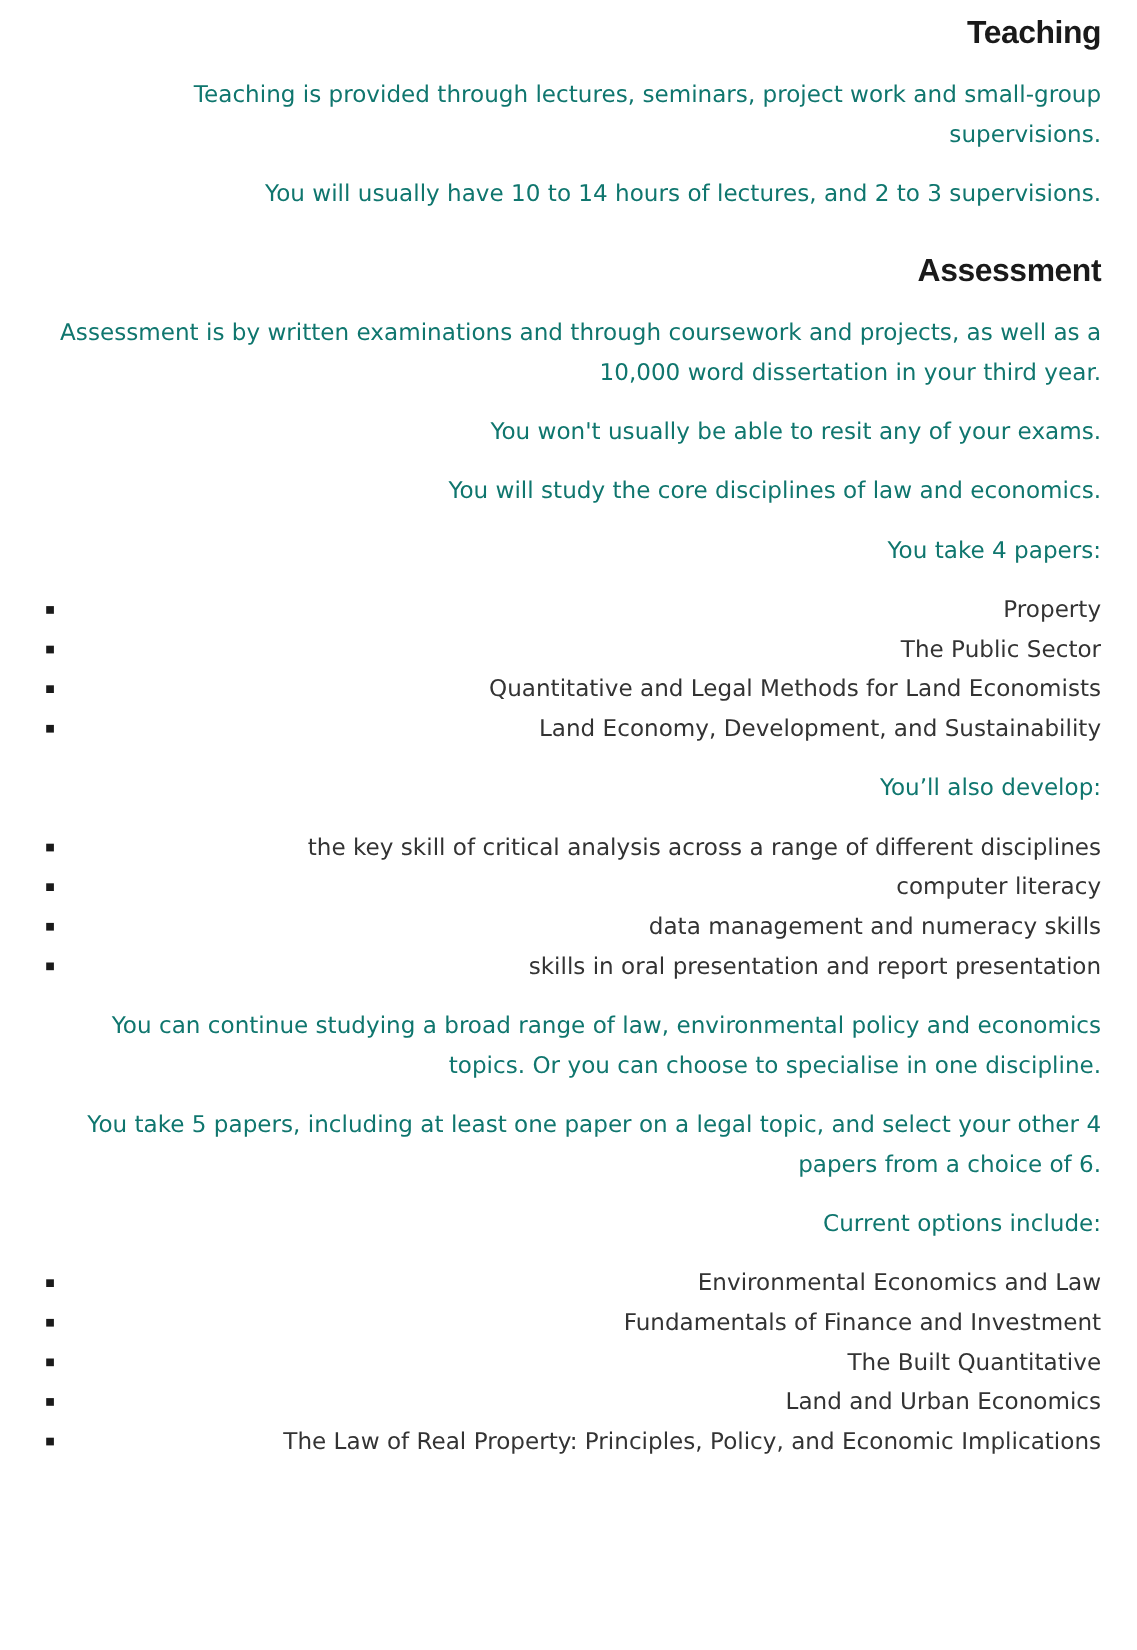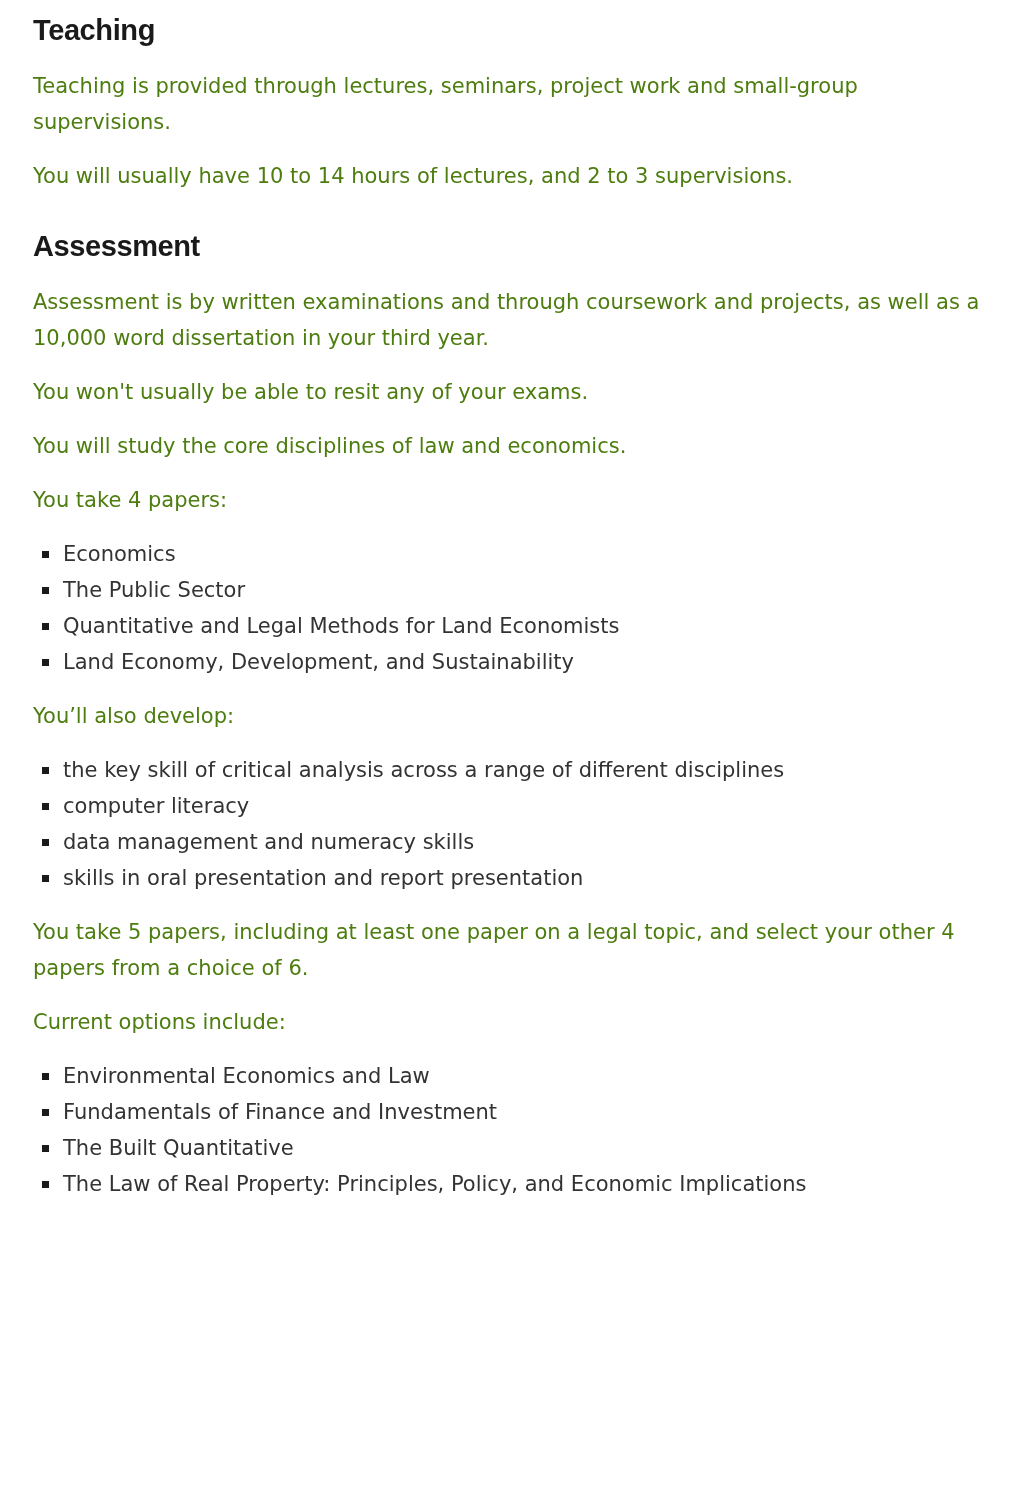--- a/index.html
+++ b/index.html
@@ -7,36 +7,36 @@
     padding: 0;
     background: #ffffff;
   }
   body {
     width: 1034px;
     box-sizing: border-box;
     padding: 14px 33px 26px 33px;
     font-family: "DejaVu Sans", sans-serif;
     color: #333333;
   }
-  .article { width: 100%; }
+  .article { width: 100%; text-align: right; }
   h2 {
     font-family: "Liberation Sans", sans-serif;
     font-weight: bold;
     font-size: 29px;
     line-height: 32px;
     letter-spacing: -0.4px;
     color: #1a1a1a;
     margin: 36px 0 22px 0;
   }
   .article > h2:first-child { margin-top: 0; }
   p {
     font-size: 21px;
     line-height: 36px;
     margin: 0 0 18px 0;
-    color: #4d7c0f;
+    color: #0f766e;
   }
   ul {
     list-style: none;
     margin: 0 0 18px 0;
     padding: 0;
   }
   li {
     position: relative;
     padding-left: 30px;
     font-size: 21px;
@@ -65,21 +65,21 @@
   <h2>Assessment</h2>
   <p>Assessment is by written examinations and through coursework and projects, as well as a 10,000 word dissertation in your third year.</p>
   <p>You won't usually be able to resit any of your exams.</p>
 
   <p>You will study the core disciplines of law and economics.</p>
   <p>You take 4 papers:</p>
 
   <ul>
     <li>
       <span class="sq"></span>
-      <span>Economics</span>
+      <span>Property</span>
     </li>
     <li>
       <span class="sq"></span>
       <span>The Public Sector</span>
     </li>
     <li>
       <span class="sq"></span>
       <span>Quantitative and Legal Methods for Land Economists</span>
     </li>
     <li>
@@ -102,38 +102,40 @@
     <li>
       <span class="sq"></span>
       <span>data management and numeracy skills</span>
     </li>
     <li>
       <span class="sq"></span>
       <span>skills in oral presentation and report presentation</span>
     </li>
   </ul>
 
+  <p>You can continue studying a broad range of law, environmental policy and economics topics. Or you can choose to specialise in one discipline.</p>
   <p>You take 5 papers, including at least one paper on a legal topic, and select your other 4 papers from a choice of 6.</p>
   <p>Current options include:</p>
 
   <ul>
     <li>
       <span class="sq"></span>
       <span>Environmental Economics and Law</span>
     </li>
     <li>
       <span class="sq"></span>
       <span>Fundamentals of Finance and Investment</span>
     </li>
     <li>
       <span class="sq"></span>
       <span>The Built Quantitative</span>
     </li>
     <li>
       <span class="sq"></span>
+      <span>Land and Urban Economics</span>
     </li>
     <li>
       <span class="sq"></span>
       <span>The Law of Real Property: Principles, Policy, and Economic Implications</span>
     </li>
   </ul>
 
 </article>
 
 </body></html>

